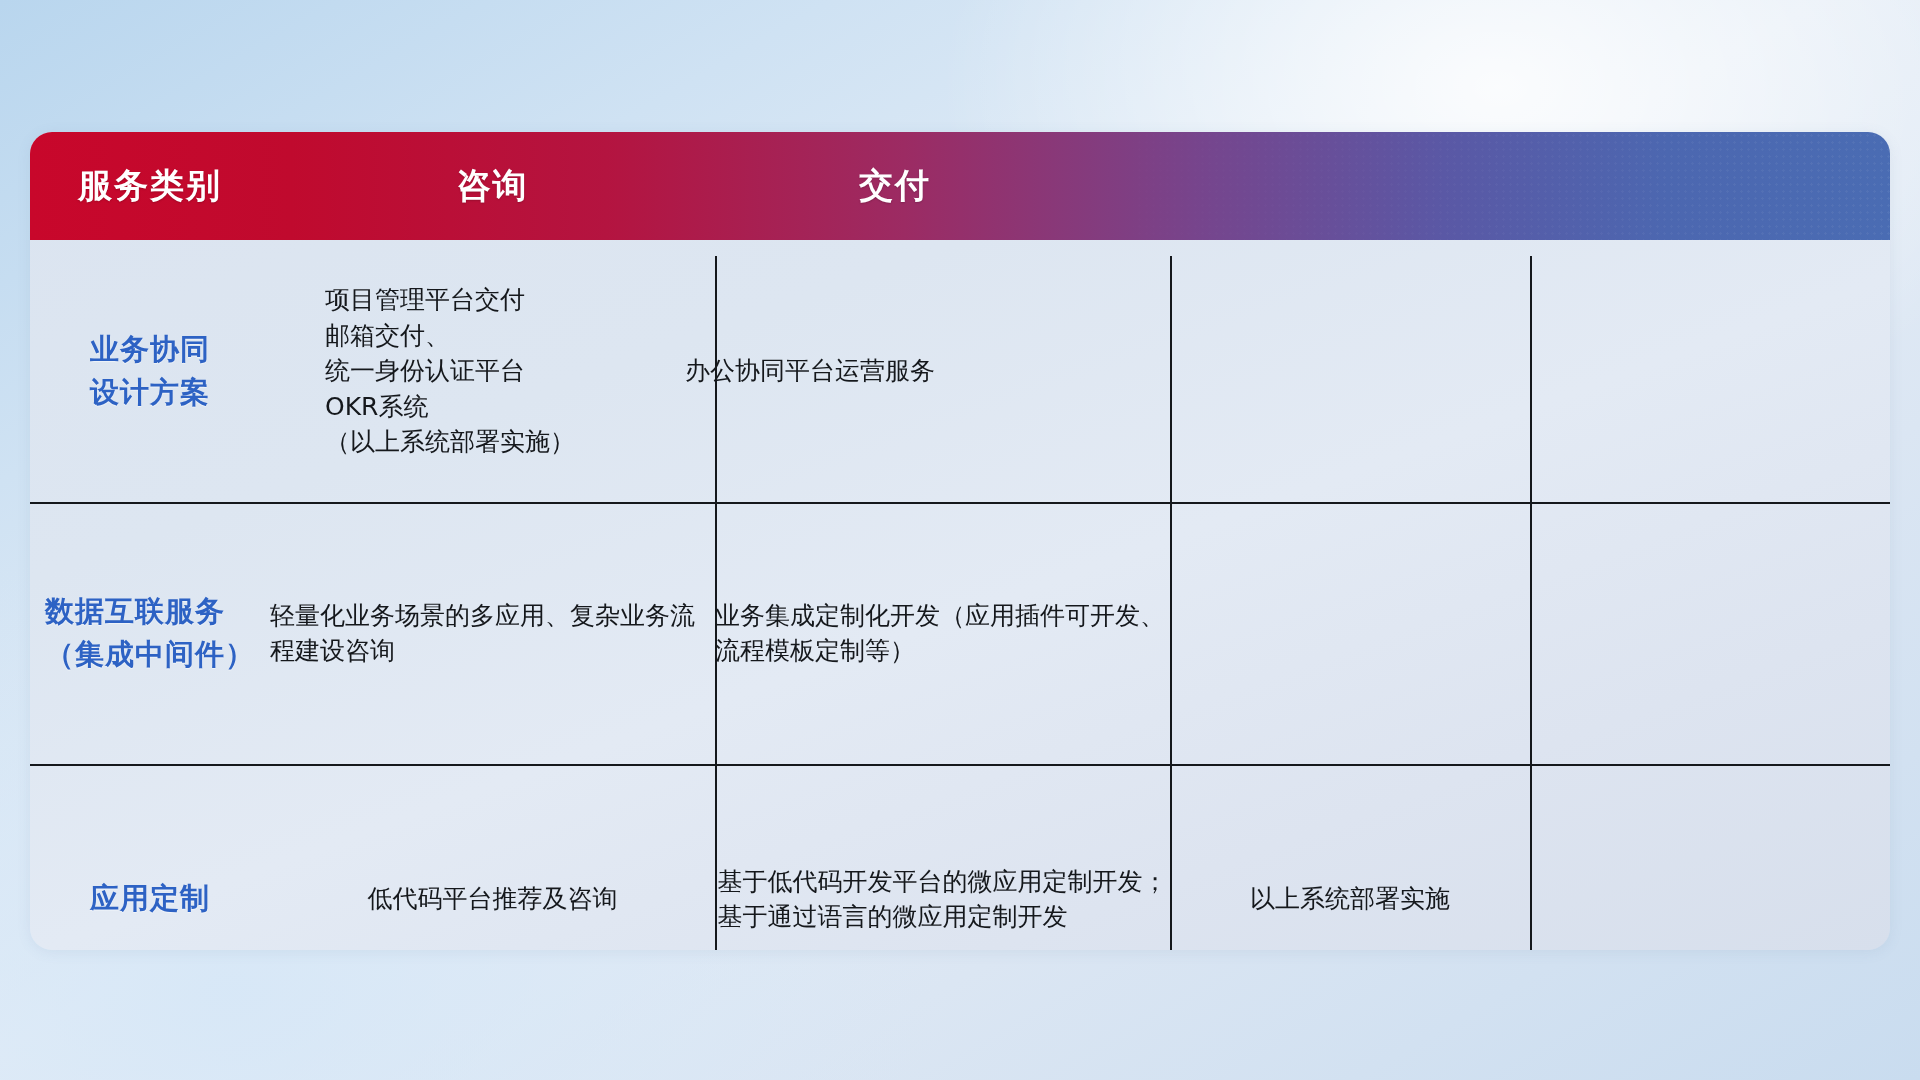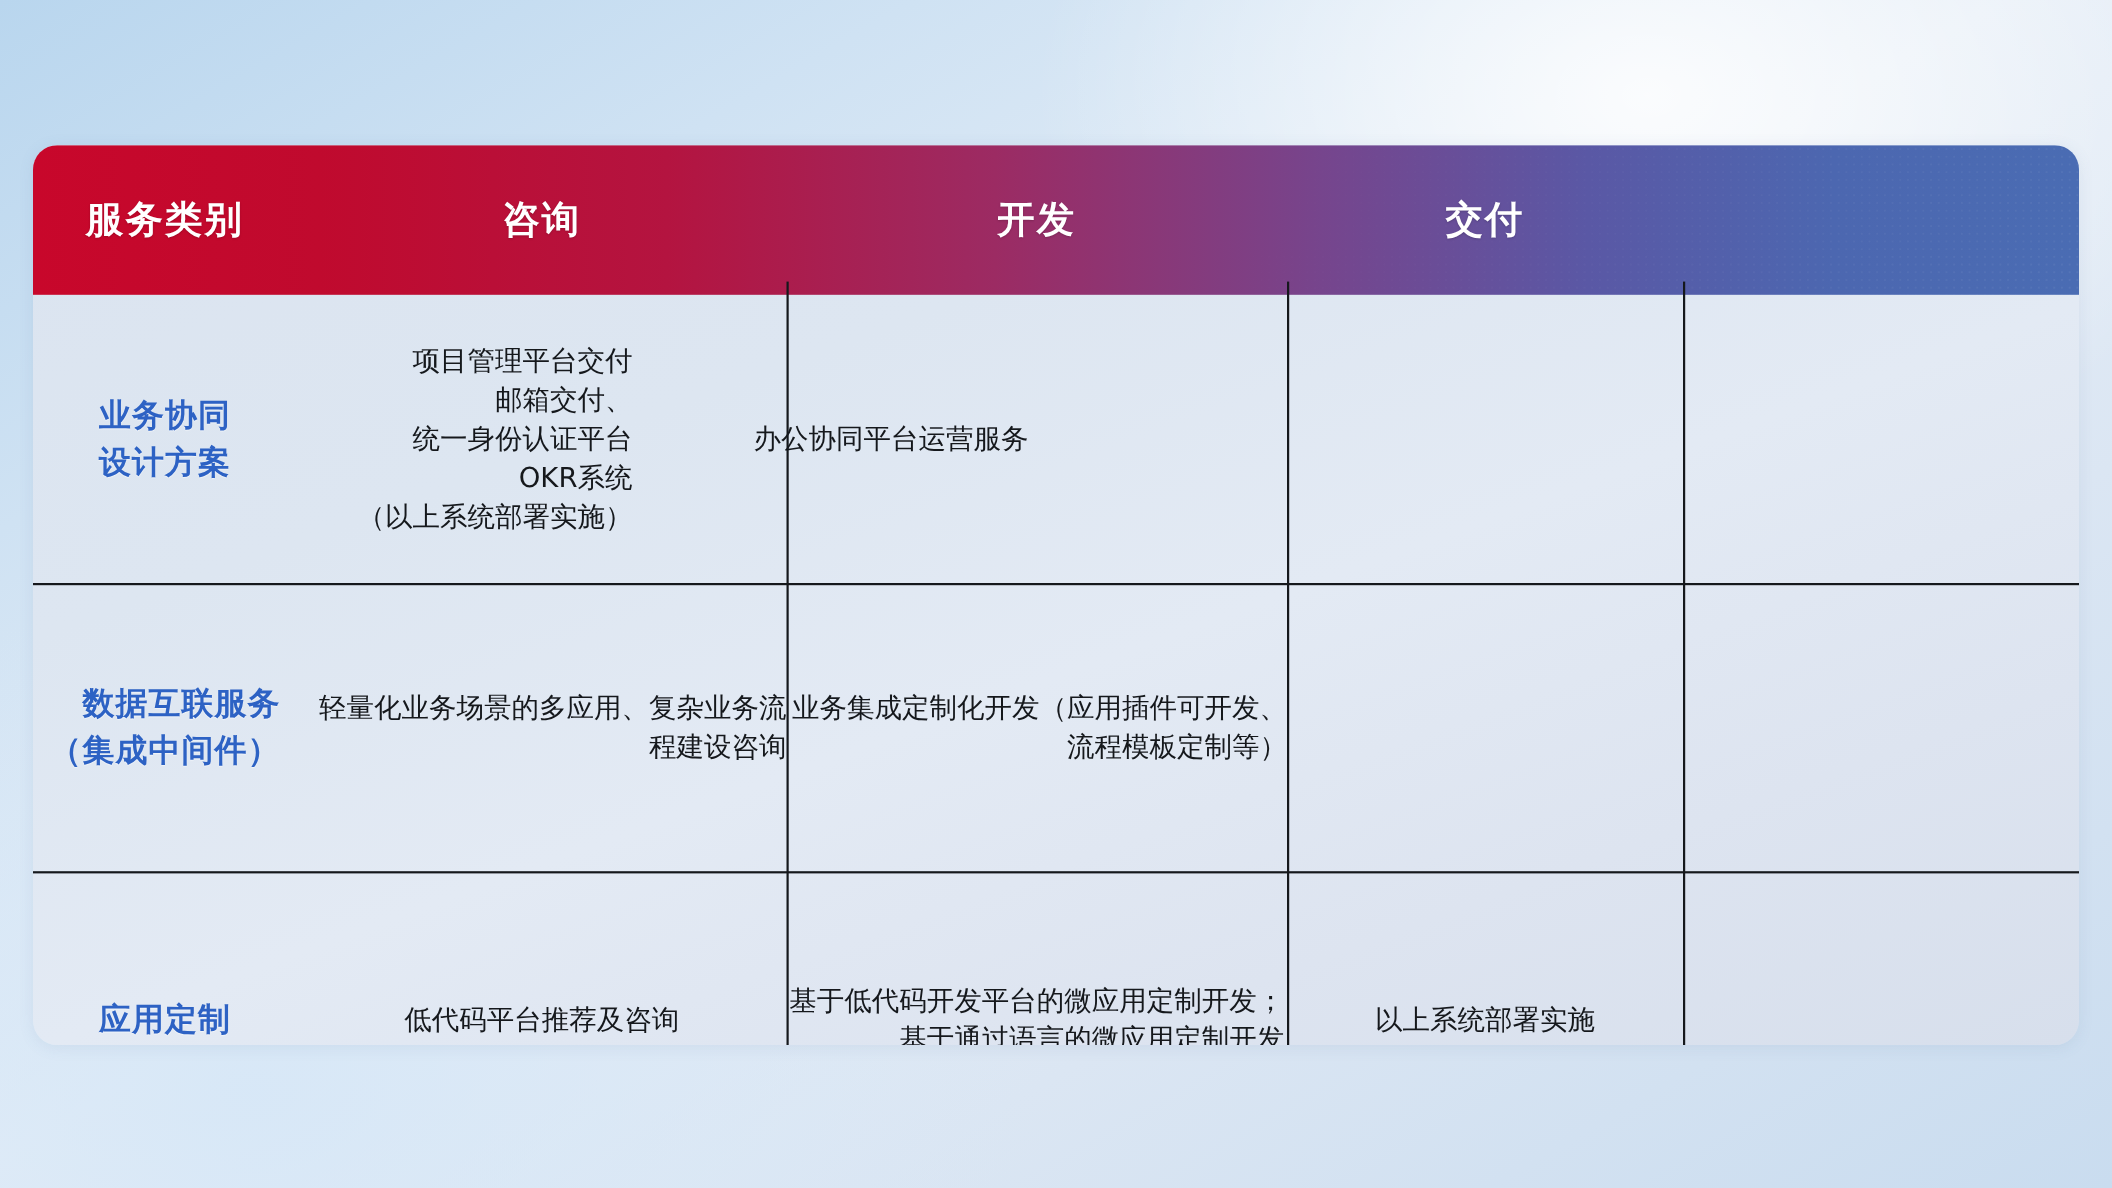--- a/index.html
+++ b/index.html
@@ -32,21 +32,21 @@
     height: 818px;
     border-radius: 22px;
     overflow: hidden;
     background: linear-gradient(160deg, #dbe4f0 0%, #dde6f1 30%, #e3eaf4 55%, #dde4f0 78%, #d7dfec 100%);
     box-shadow: 0 2px 14px rgba(90,120,160,0.10);
   }
 
   
   .thead {
     display: flex;
-    height: 136px;
+    height: 108px;
     background: linear-gradient(90deg,
         #c8072b 0%,
         #c00a2e 14%,
         #b41440 31%,
         #9c2b63 47%,
         #76458d 63%,
         #5a58a5 76%,
         #4c67b0 88%,
         #4a6cb3 100%);
     position: relative;
@@ -95,21 +95,21 @@
     height: 2px;
     background: #15181c;
   }
 
   .td {
     display: flex;
     align-items: center;
     justify-content: center;
     padding: 10px 0;
     box-sizing: border-box;
-    text-align: right;
+    text-align: left;
     color: #15181c;
     font-size: 25px;
     line-height: 1.42;
     white-space: pre-line;
   }
 
   .col-label  { width: 240px; }
   .col-consult{ width: 445px; }
   .col-dev    { width: 455px; }
   .col-deliv  { width: 360px; }
@@ -141,21 +141,20 @@
 </head>
 <body>
 
 <div id="stage">
 
   <div class="table-card">
 
     <div class="thead">
       <div class="th col-label">服务类别</div>
       <div class="th col-consult">咨询</div>
-      <div class="th col-dev">开发</div>
       <div class="th col-deliv">交付</div>
     </div>
 
     <div class="tbody">
 
       <div class="tr tr-1">
         <div class="td lbl col-label">业务协同
 设计方案</div>
         <div class="td col-deliv">项目管理平台交付
 邮箱交付、

